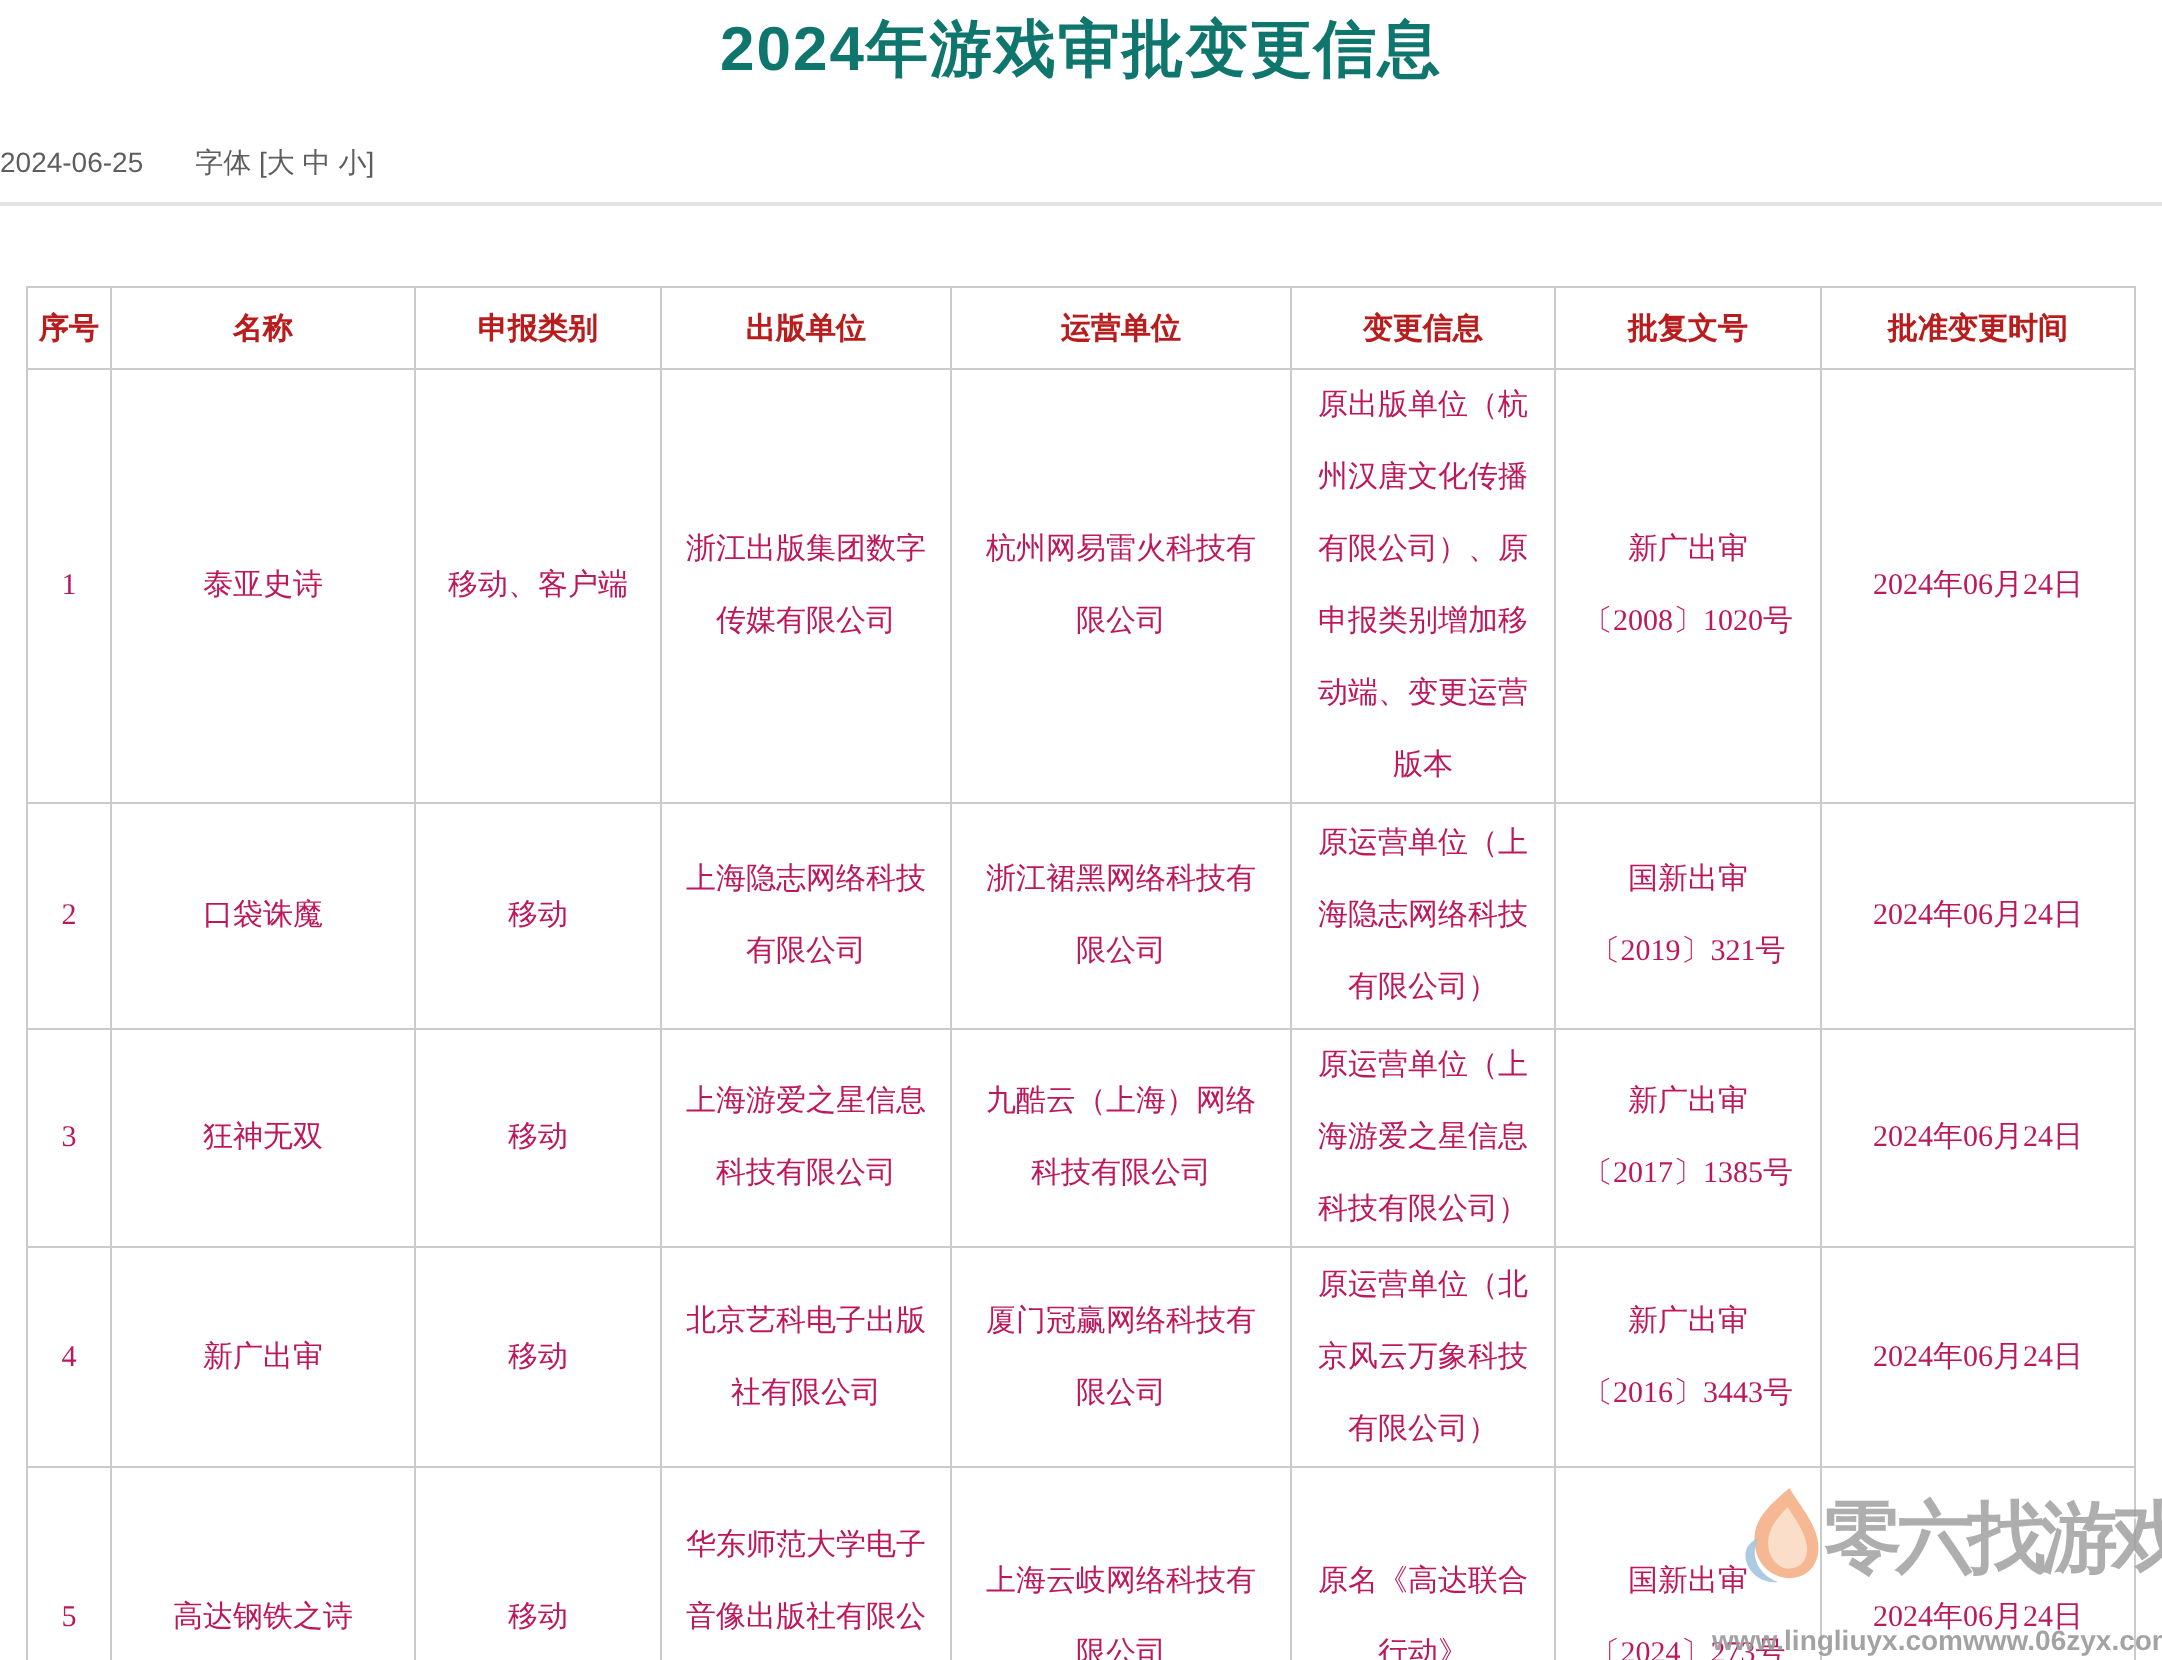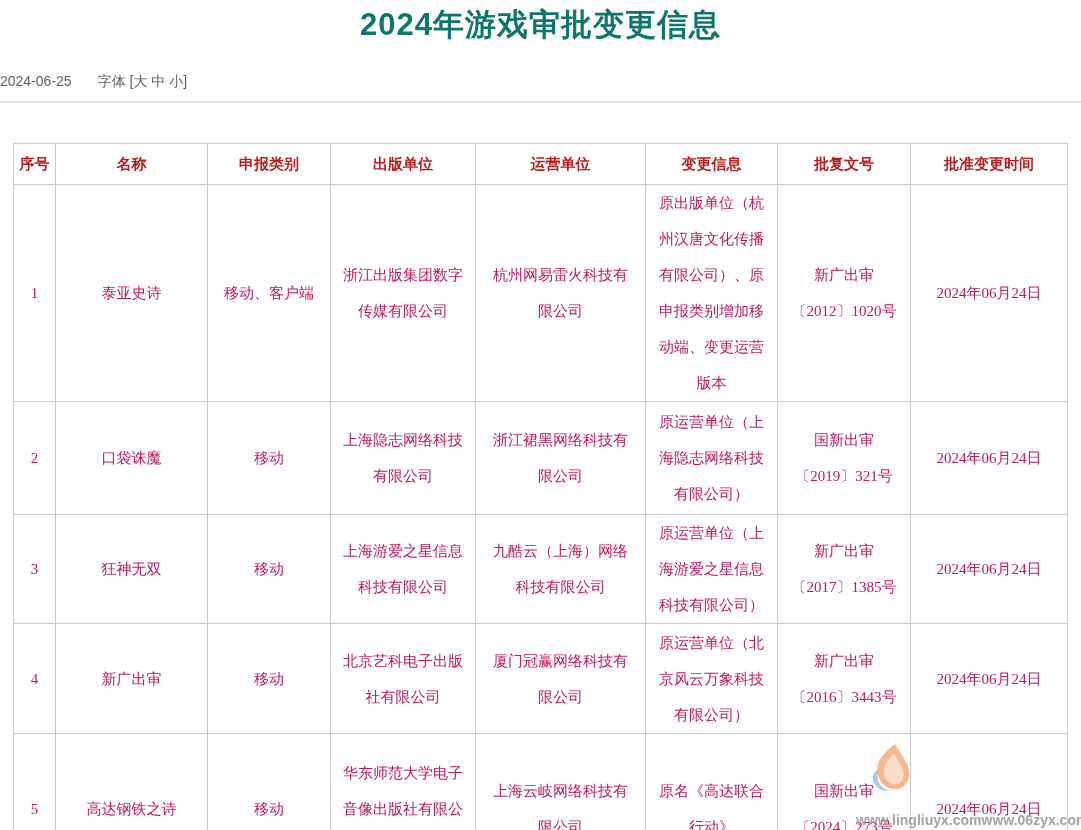--- a/index.html
+++ b/index.html
@@ -106,21 +106,21 @@
     </tr>
   </thead>
   <tbody>
     <tr class="r1">
       <td>1</td>
       <td>泰亚史诗</td>
       <td>移动、客户端</td>
       <td>浙江出版集团数字传媒有限公司</td>
       <td>杭州网易雷火科技有限公司</td>
       <td>原出版单位（杭州汉唐文化传播有限公司）、原申报类别增加移动端、变更运营版本</td>
-      <td>新广出审〔2012〕1020号</td>
+      <td>新广出审〔2008〕1020号</td>
       <td>2024年06月24日</td>
     </tr>
     <tr class="r2">
       <td>2</td>
       <td>口袋诛魔</td>
       <td>移动</td>
       <td>上海隐志网络科技有限公司</td>
       <td>浙江裙黑网络科技有限公司</td>
       <td>原运营单位（上海隐志网络科技有限公司）</td>
       <td>国新出审〔2019〕321号</td>
@@ -158,17 +158,18 @@
     </tr>
   </tbody>
 </table>
 
 <div class="watermark">
   <svg class="wm-flame" viewBox="0 0 48 52">
     <path d="M30 1 C18 11 10 19 12 31 C13 41 21 48 30 48 C40 48 46 40 45 30 C44 20 36 11 30 1 Z" fill="#f0975f" opacity="0.85"></path>
     <path d="M29 11 C22 18 18 24 19 32 C20 39 25 43 30 43 C36 43 40 38 39 31 C38 24 33 17 29 11 Z" fill="#fbd7bd"></path>
     <path d="M14 27 C9 35 13 46 24 50 C15 51 7 44 7 36 C7 31 11 28 14 27 Z" fill="#8cb6d7" opacity="0.9"></path>
   </svg>
+  <div class="wm-brand">零六找游戏</div>
   <div class="wm-urls">
     <span>www.lingliuyx.com</span>
     <span>www.06zyx.com</span>
   </div>
 </div>
 
 </body></html>

